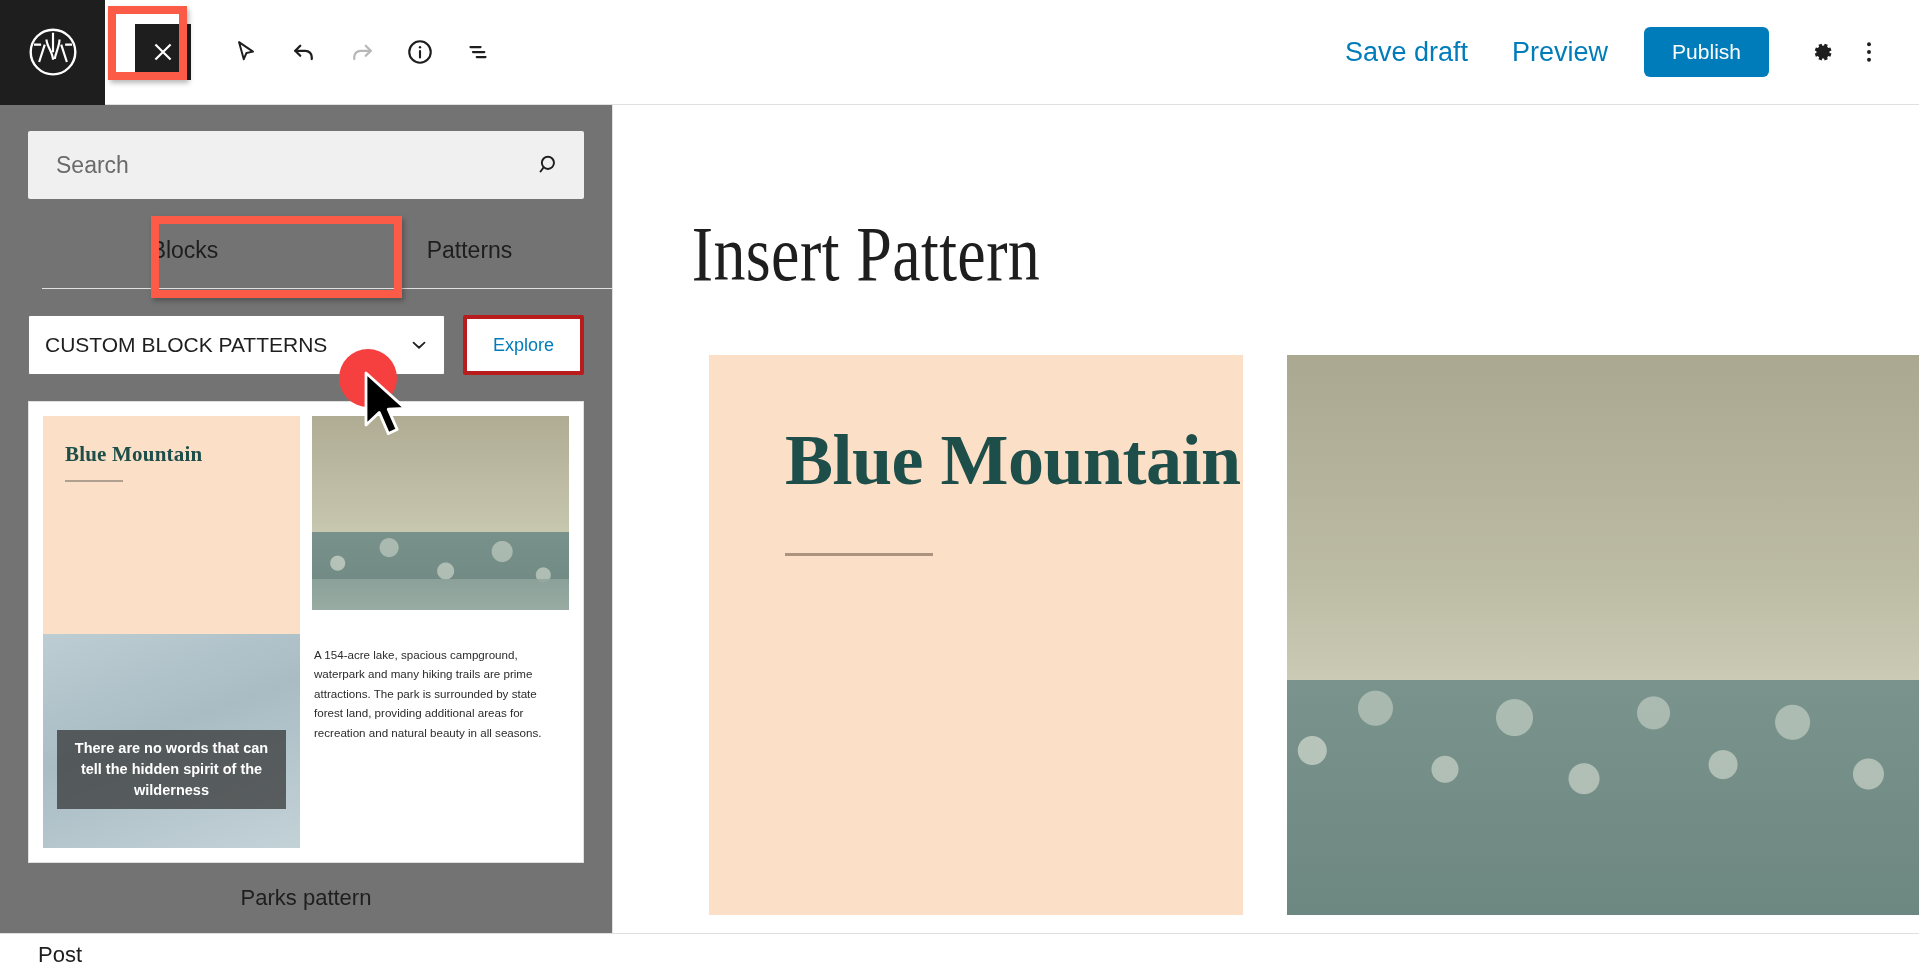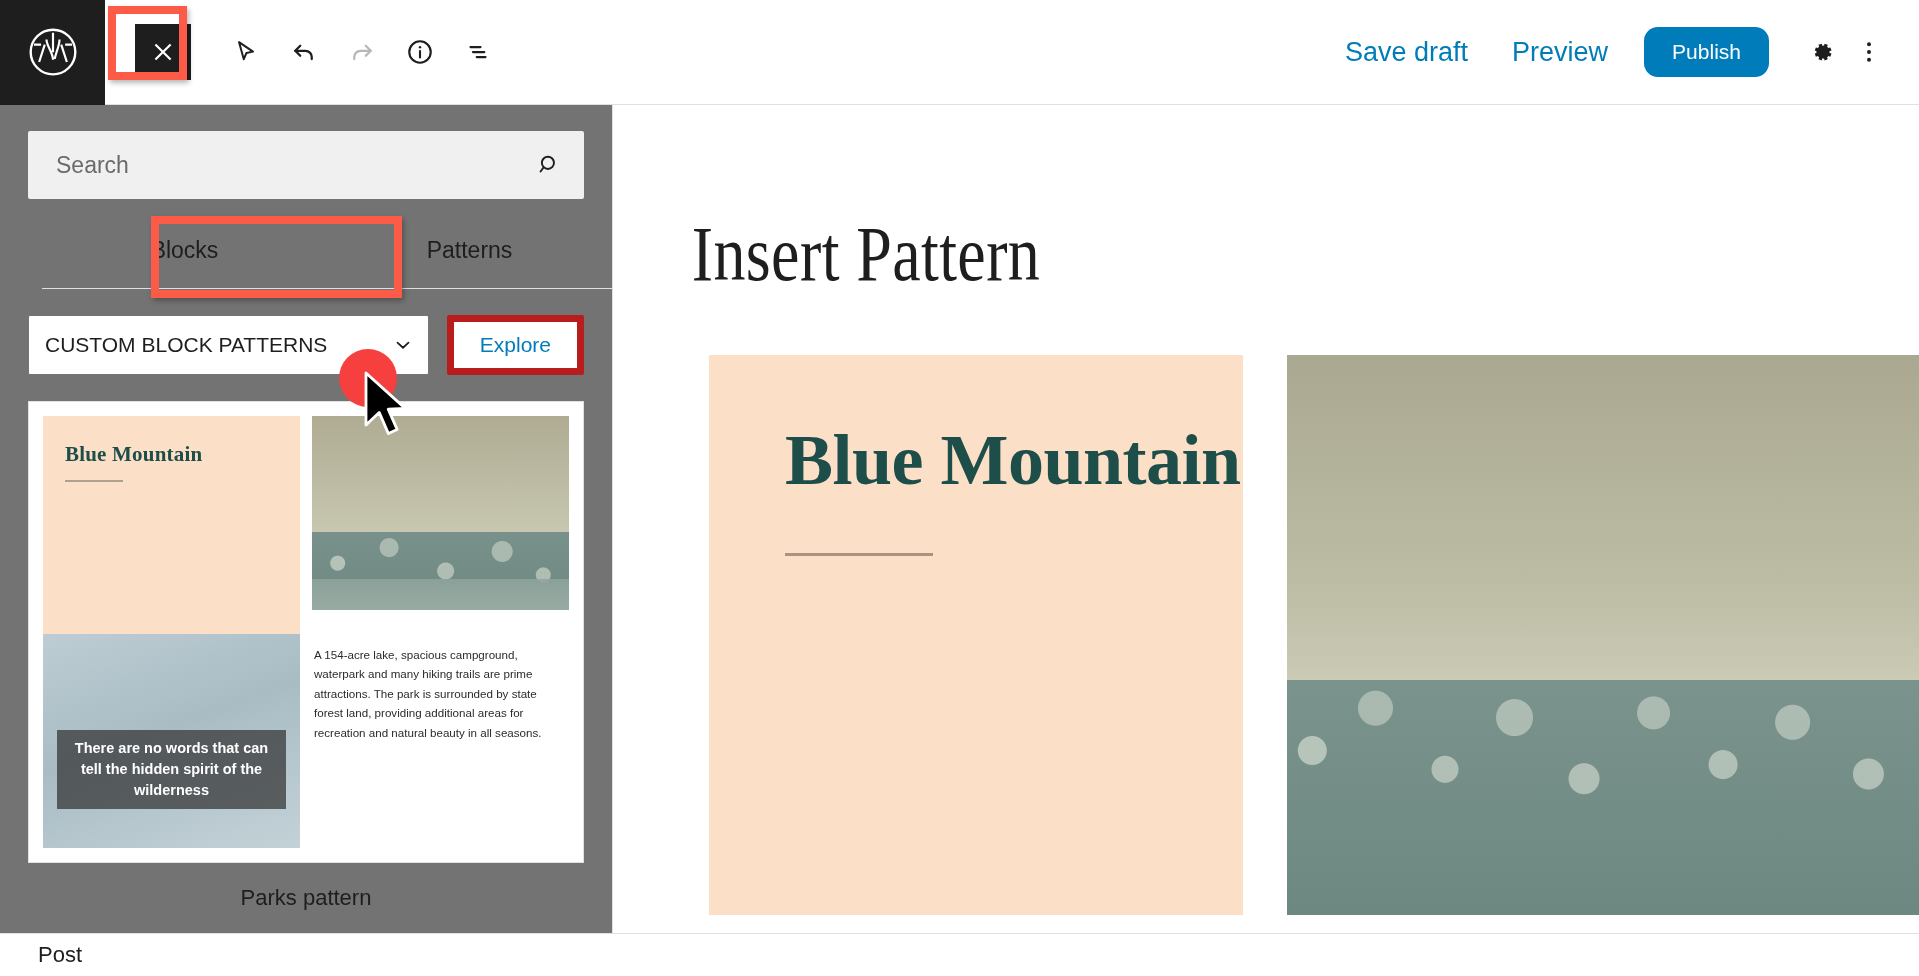--- a/index.html
+++ b/index.html
@@ -52,21 +52,21 @@
     padding-right: 26px; height: 105px;
   }
   .link-btn {
     background: none; border: none; cursor: pointer;
     color: #007cba; font-size: 27px; font-family: "Liberation Sans", sans-serif;
     padding: 10px 22px; white-space: nowrap;
   }
   .publish-btn {
     background: #007cba; color: #fff; border: none; cursor: pointer;
     font-size: 21px; font-family: "Liberation Sans", sans-serif;
-    padding: 13px 28px; border-radius: 14px; margin-left: 14px; margin-right: 28px;
+    padding: 13px 28px; border-radius: 6px; margin-left: 14px; margin-right: 28px;
   }
   .icon-btn {
     background: none; border: none; cursor: pointer;
     width: 48px; height: 48px; display: flex; align-items: center; justify-content: center;
     color: #1e1e1e;
   }
 
   
   .sidebar {
     position: absolute; top: 105px; left: 0;
@@ -115,22 +115,22 @@
     font-size: 21px; color: #1e1e1e; cursor: pointer;
     white-space: nowrap; overflow: hidden;
   }
   .select-chev {
     position: absolute; right: 14px; top: 50%; transform: translateY(-50%);
     color: #1e1e1e; display: flex;
   }
   .explore-btn {
     flex: 0 0 auto;
     height: 60px; padding: 0 26px;
-    border: 7px solid #b91c1c; border-radius: 2px; background: #fff;
-    color: #007cba; font-size: 21px; cursor: pointer;
+    border: 4px solid #b91c1c; border-radius: 2px; background: #fff;
+    color: #007cba; font-size: 18px; cursor: pointer;
     font-family: "Liberation Sans", sans-serif;
   }
 
   
   .pattern-list { padding: 26px 28px 0 28px; }
   .pattern-card {
     border: 1px solid #e0e0e0; background: #fff;
     padding: 14px 14px 14px 14px;
   }
   .pattern-thumb { display: flex; gap: 12px; height: 432px; }

